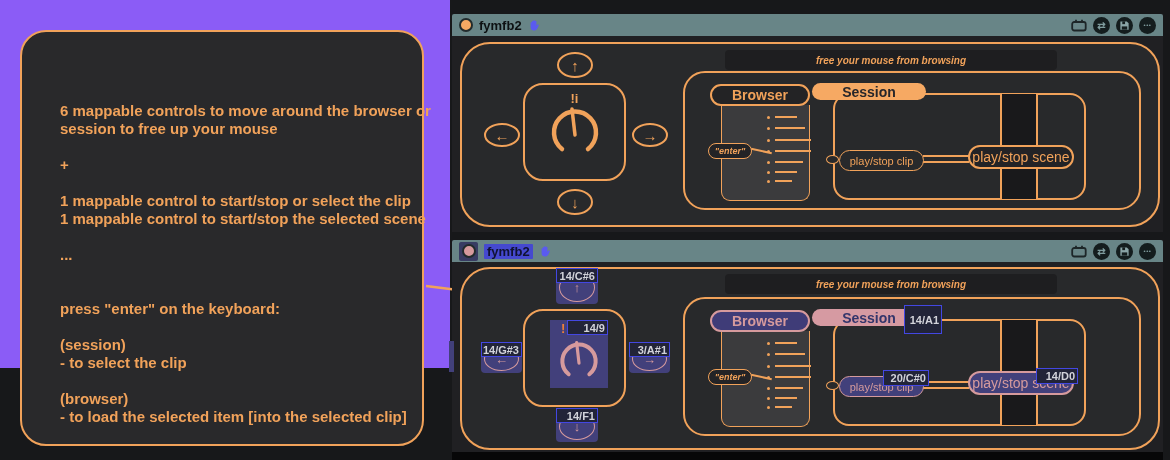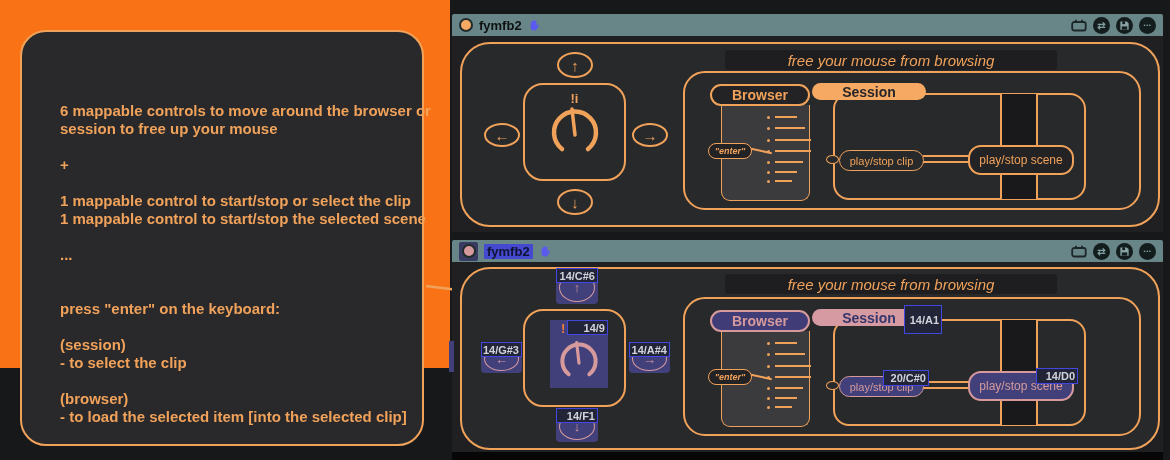--- a/index.html
+++ b/index.html
@@ -3,21 +3,21 @@
 <meta charset="utf-8">
 <style>
   :root{
     --or:#f1a25a; --or-br:#f6a963; --pk:#d69a9d; --pu:#42407b;
     --lblbg:#222438; --lblbd:#4347e2; --lbltx:#d2d3da;
     --teal:#688587; --dark:#17181a; --panel:#202023; --frame:#28292b;
   }
   *{box-sizing:border-box;margin:0;padding:0}
   body{font-family:"Liberation Sans",sans-serif;background:#111;}
   .page{position:relative;width:1170px;height:460px;background:var(--dark);overflow:hidden}
-  .left-area{position:absolute;left:0;top:0;width:450px;height:368px;background:#f97316}
+  .left-area{position:absolute;left:0;top:0;width:450px;height:368px;background:#8b5cf6}
   .note-box{position:absolute;left:20px;top:30px;width:404px;height:416px;
     border:2.5px solid var(--or);border-radius:26px;background:#29292b}
   .note-text{position:absolute;left:38px;top:70px;width:380px;color:var(--or);
     font-size:15px;line-height:18px;font-weight:bold;white-space:pre-line}
   .pointer-svg{position:absolute;left:420px;top:276px;width:84px;height:28px}
 
   .device{position:absolute;left:452px;width:711px}
   .titlebar{position:absolute;left:0;top:0;width:711px;height:22px;background:var(--teal);
     display:flex;align-items:center;gap:6px;padding:0 7px;border-radius:2px 2px 0 0}
   .activator{width:14px;height:14px;border-radius:50%;border:2px solid #222b2c;background:var(--or-br)}
@@ -27,21 +27,21 @@
   .devtitle.hl{background:#4549cf;color:#101233;padding:0 3px;border-radius:1px}
   .tb-spacer{flex:1}
   .tb-circle{width:17px;height:17px;border-radius:50%;background:#141d1e;color:#7f9c9e;
     display:flex;align-items:center;justify-content:center;font-size:10px;font-weight:bold}
   .tb-dots{font-size:6px;letter-spacing:.5px;line-height:1}
   .panel{position:absolute;left:0;width:711px;background:var(--panel)}
   .frame{position:absolute;left:8px;top:6px;width:700px;height:185px;border:2.5px solid var(--or);
     border-radius:30px;background:var(--frame)}
   .strip{position:absolute;left:273px;top:14px;width:332px;height:20px;background:#1e1e20;border-radius:4px;
     display:flex;align-items:center;justify-content:center}
-  .tagline{color:var(--or);font-size:15px;font-weight:normal;font-style:italic}
+  .tagline{color:var(--or);font-size:10px;font-weight:bold;font-style:italic}
   .ellipse-btn{position:absolute;border:2px solid var(--or);border-radius:50%;background:transparent;
     display:flex;align-items:center;justify-content:center;color:var(--or);font-weight:bold;font-size:15px}
   .knobbox{position:absolute;left:71px;top:47px;width:103px;height:98px;border:2px solid var(--or);border-radius:20px}
   .dial-glyph{position:absolute;left:0;right:0;top:6px;text-align:center;color:var(--or);font-size:13px;font-weight:bold}
   .inner-frame{position:absolute;left:231px;top:35px;width:458px;height:139px;border:2px solid var(--or);border-radius:22px}
   .session-region{position:absolute;left:381px;top:57px;width:253px;height:107px;border:2px solid var(--or);border-radius:16px;z-index:1}
   .column{position:absolute;left:548px;top:58px;width:38px;height:105px;background:#19191b;
     border-left:2px solid var(--or);border-right:2px solid var(--or);z-index:1}
   .browser-panel{position:absolute;left:269px;top:69px;width:89px;height:96px;background:#3b3b3d;
     border:1.5px solid var(--or);border-top:none;border-radius:0 0 9px 9px;z-index:1}
@@ -54,21 +54,21 @@
   .tab.session{left:360px;top:47px;width:114px;height:17px;background:var(--or-br);color:#26262a}
   .enter-pill{position:absolute;left:256px;top:107px;width:44px;height:16px;border:1.5px solid var(--or);
     border-radius:9px;background:#232326;color:var(--or);font-size:9px;font-weight:bold;font-style:italic;
     display:flex;align-items:center;justify-content:center;z-index:2}
   .enter-line{position:absolute;left:299px;top:114px;width:21px;height:1.5px;background:var(--or);transform:rotate(12deg);z-index:2}
   .nub{position:absolute;left:374px;top:119px;width:13px;height:9px;border:1.5px solid var(--or);
     border-radius:50%;background:var(--frame);z-index:2}
   .pill{position:absolute;display:flex;align-items:center;justify-content:center;z-index:2;
     color:var(--or);background:var(--frame)}
   .pill.clip{left:387px;top:114px;width:85px;height:21px;border:1.5px solid var(--or);border-radius:11px;font-size:11px}
-  .pill.scene{left:516px;top:109px;width:106px;height:30px;border:2px solid var(--or);border-radius:13px;font-size:12px;background:#232326}
+  .pill.scene{left:516px;top:109px;width:106px;height:24px;border:2px solid var(--or);border-radius:13px;font-size:14px;background:#232326}
   .dbl-line{position:absolute;left:471px;top:119px;width:46px;height:8px;
     border-top:2px solid var(--or);border-bottom:2px solid var(--or);z-index:1}
   .bottom-strip{position:absolute;left:452px;top:452px;width:711px;height:8px;background:#070708}
 
   
   .maplabel{position:absolute;background:var(--lblbg);border:1.5px solid var(--lblbd);color:var(--lbltx);
     font-size:11px;font-weight:bold;display:flex;align-items:center;justify-content:flex-end;
     overflow:hidden;padding:0 2px;z-index:4;white-space:nowrap}
   .mapctl{position:absolute;background:var(--pu);border-radius:4px}
   .mapctl .m-ellipse{position:absolute;left:3px;right:3px;top:5px;bottom:2px;border:1.5px solid var(--pk);
@@ -249,21 +249,21 @@
       <div class="mapctl" style="left:104px;top:6px;width:42px;height:36px">
         <div class="m-ellipse">↑</div>
         <div class="maplabel">14/C#6</div>
       </div>
       <div class="mapctl" style="left:29px;top:80px;width:41px;height:31px">
         <div class="m-ellipse">←</div>
         <div class="maplabel">14/G#3</div>
       </div>
       <div class="mapctl" style="left:177px;top:80px;width:41px;height:31px">
         <div class="m-ellipse">→</div>
-        <div class="maplabel">14/A#4</div>
+        <div class="maplabel">3/A#1</div>
       </div>
       <div class="mapctl" style="left:104px;top:146px;width:42px;height:34px">
         <div class="m-ellipse">↓</div>
         <div class="maplabel">14/F1</div>
       </div>
 
       <div class="knobbox">
         <div class="dial-patch">
           <span class="dial-alert">!</span>
           <div class="maplabel" style="left:17px;top:0;width:41px;height:15px">14/9</div>

